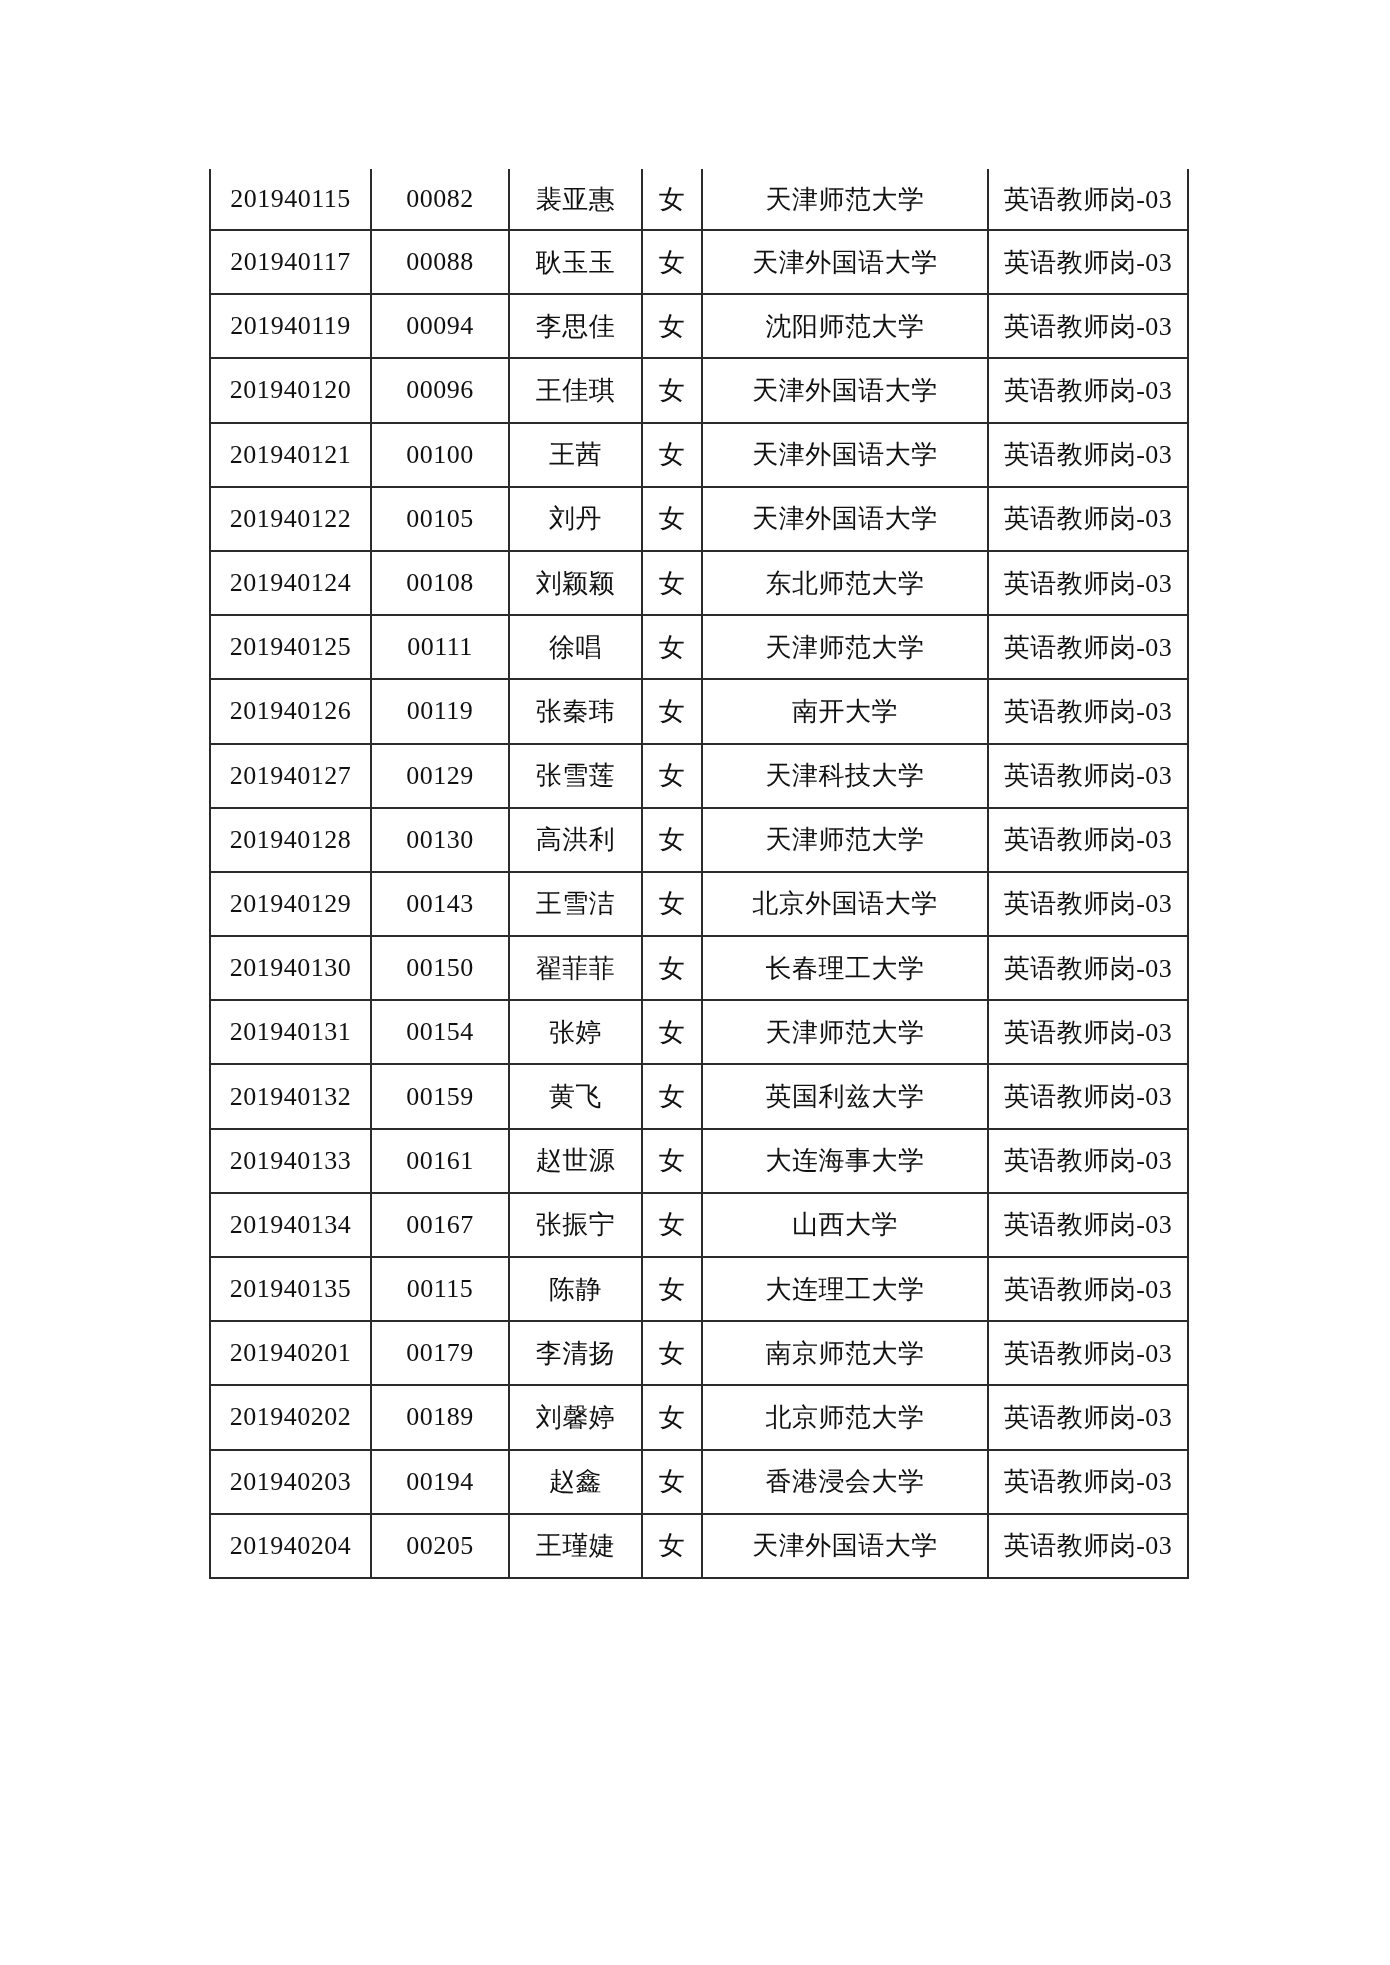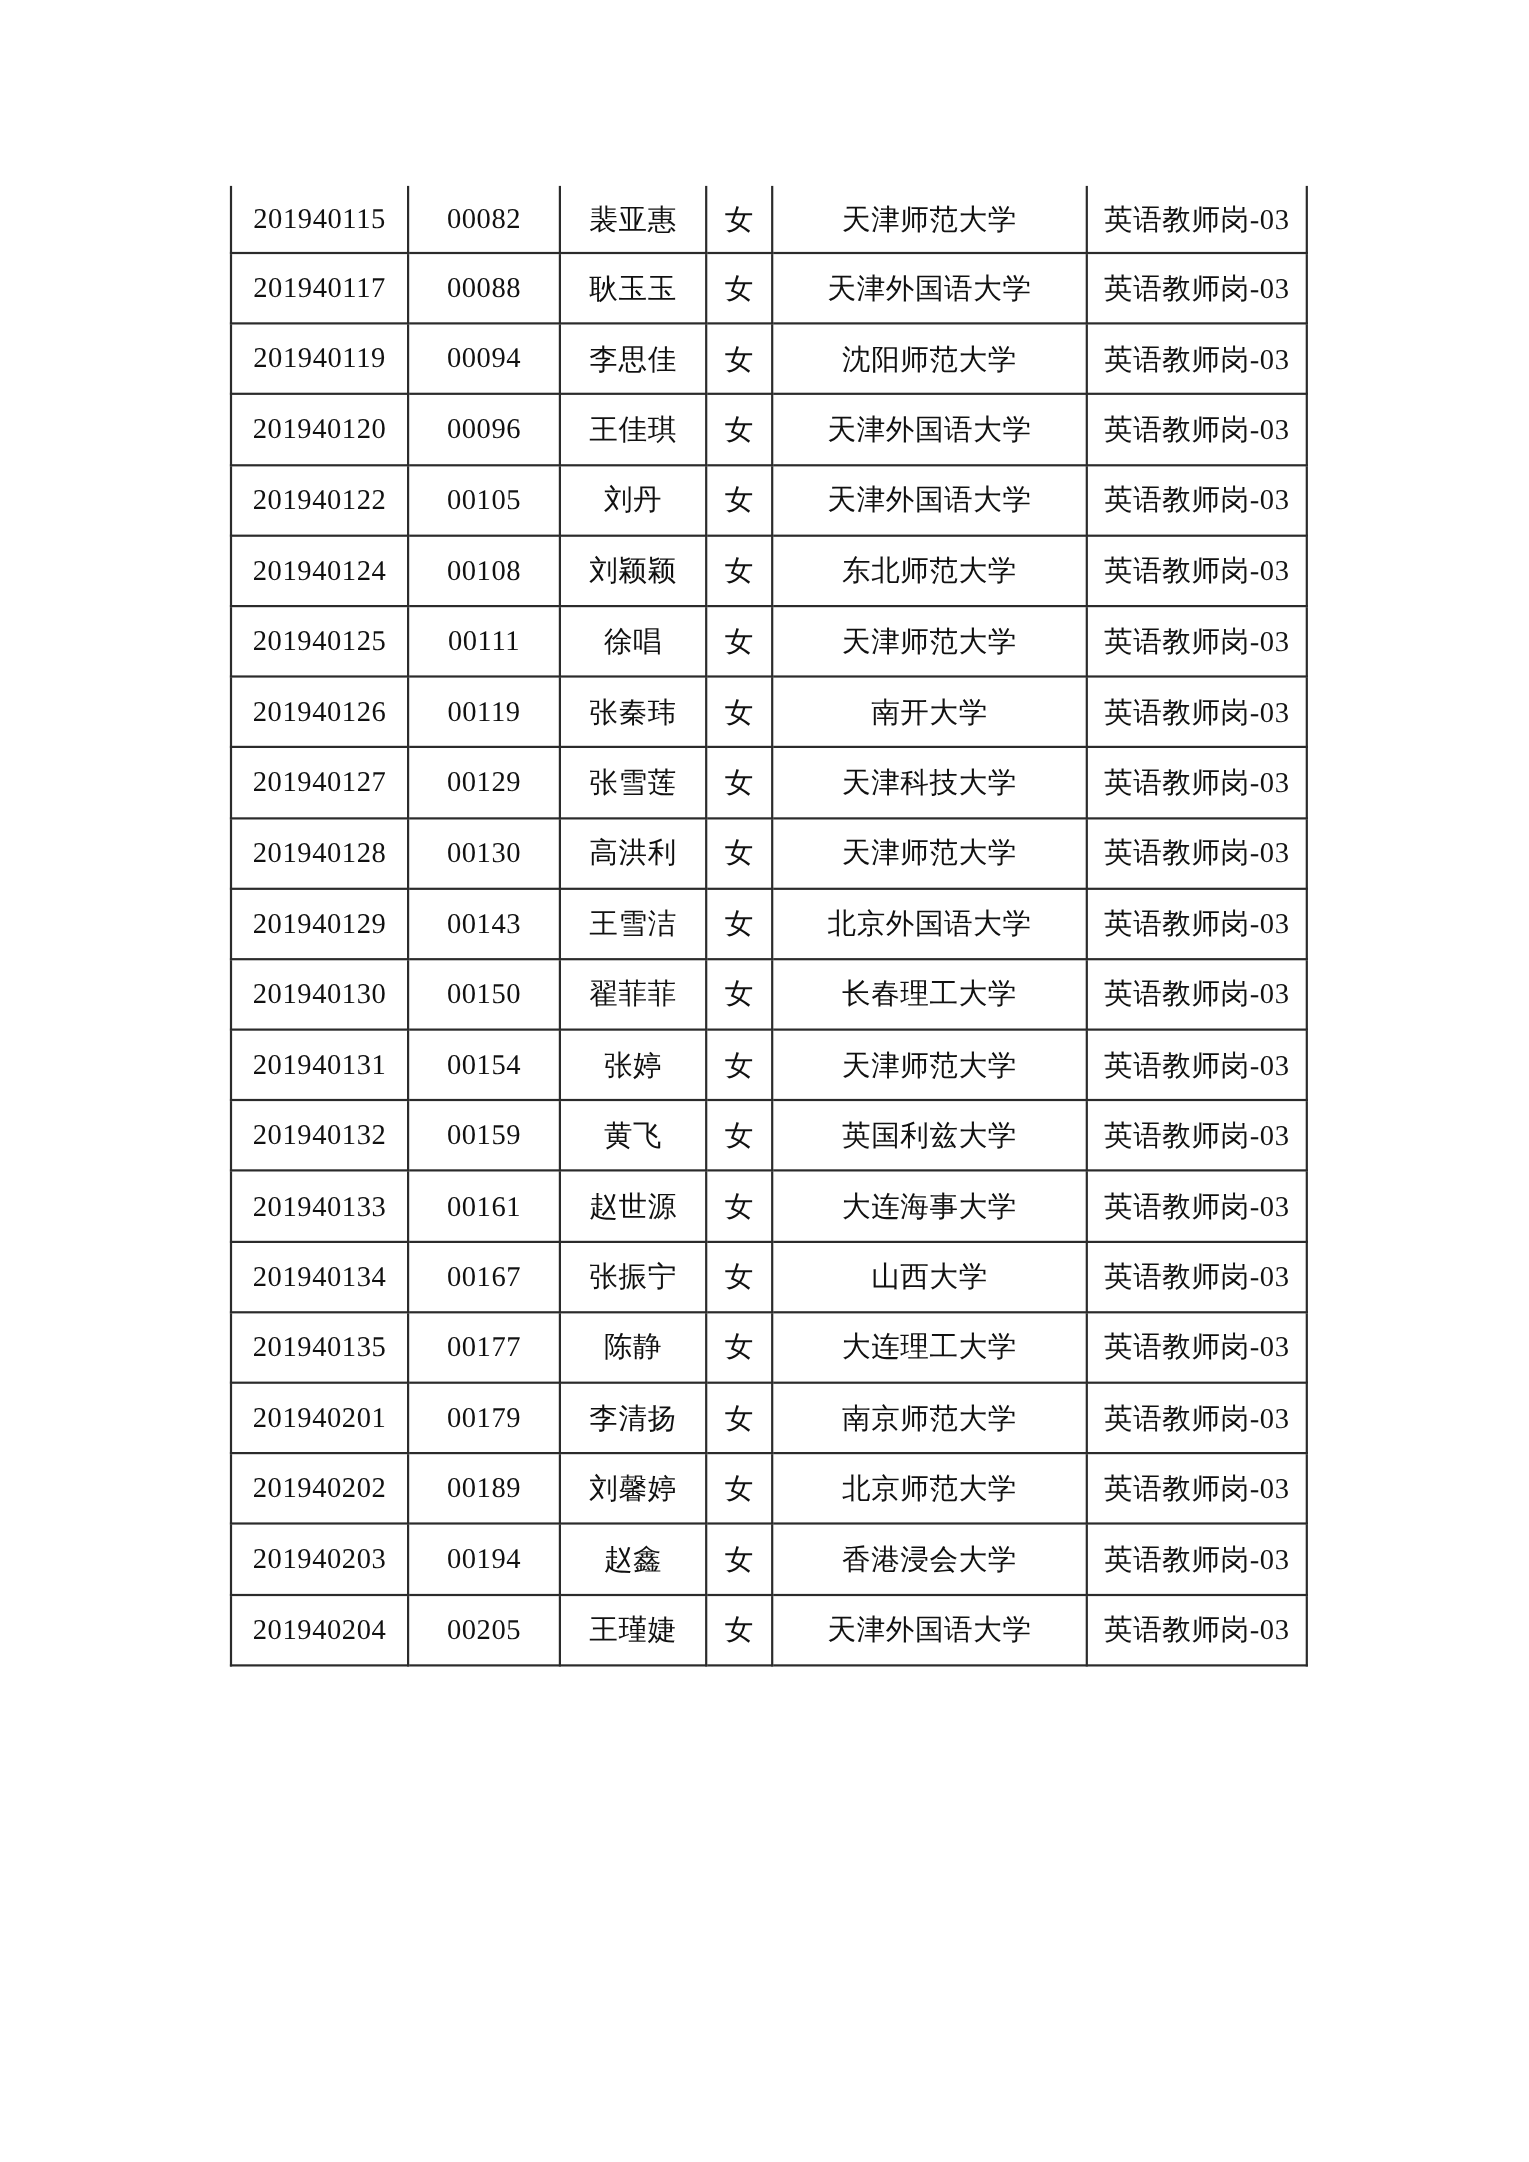--- a/index.html
+++ b/index.html
@@ -89,20 +89,28 @@
         </tr>
         <tr>
           <td>201940120</td>
           <td>00096</td>
           <td>王佳琪</td>
           <td>女</td>
           <td>天津外国语大学</td>
           <td>英语教师岗-03</td>
         </tr>
         <tr>
+          <td>201940121</td>
+          <td>00100</td>
+          <td>王茜</td>
+          <td>女</td>
+          <td>天津外国语大学</td>
+          <td>英语教师岗-03</td>
+        </tr>
+        <tr>
           <td>201940122</td>
           <td>00105</td>
           <td>刘丹</td>
           <td>女</td>
           <td>天津外国语大学</td>
           <td>英语教师岗-03</td>
         </tr>
         <tr>
           <td>201940124</td>
           <td>00108</td>
@@ -186,21 +194,21 @@
         <tr>
           <td>201940134</td>
           <td>00167</td>
           <td>张振宁</td>
           <td>女</td>
           <td>山西大学</td>
           <td>英语教师岗-03</td>
         </tr>
         <tr>
           <td>201940135</td>
-          <td>00177</td>
+          <td>00115</td>
           <td>陈静</td>
           <td>女</td>
           <td>大连理工大学</td>
           <td>英语教师岗-03</td>
         </tr>
         <tr>
           <td>201940201</td>
           <td>00179</td>
           <td>李清扬</td>
           <td>女</td>

